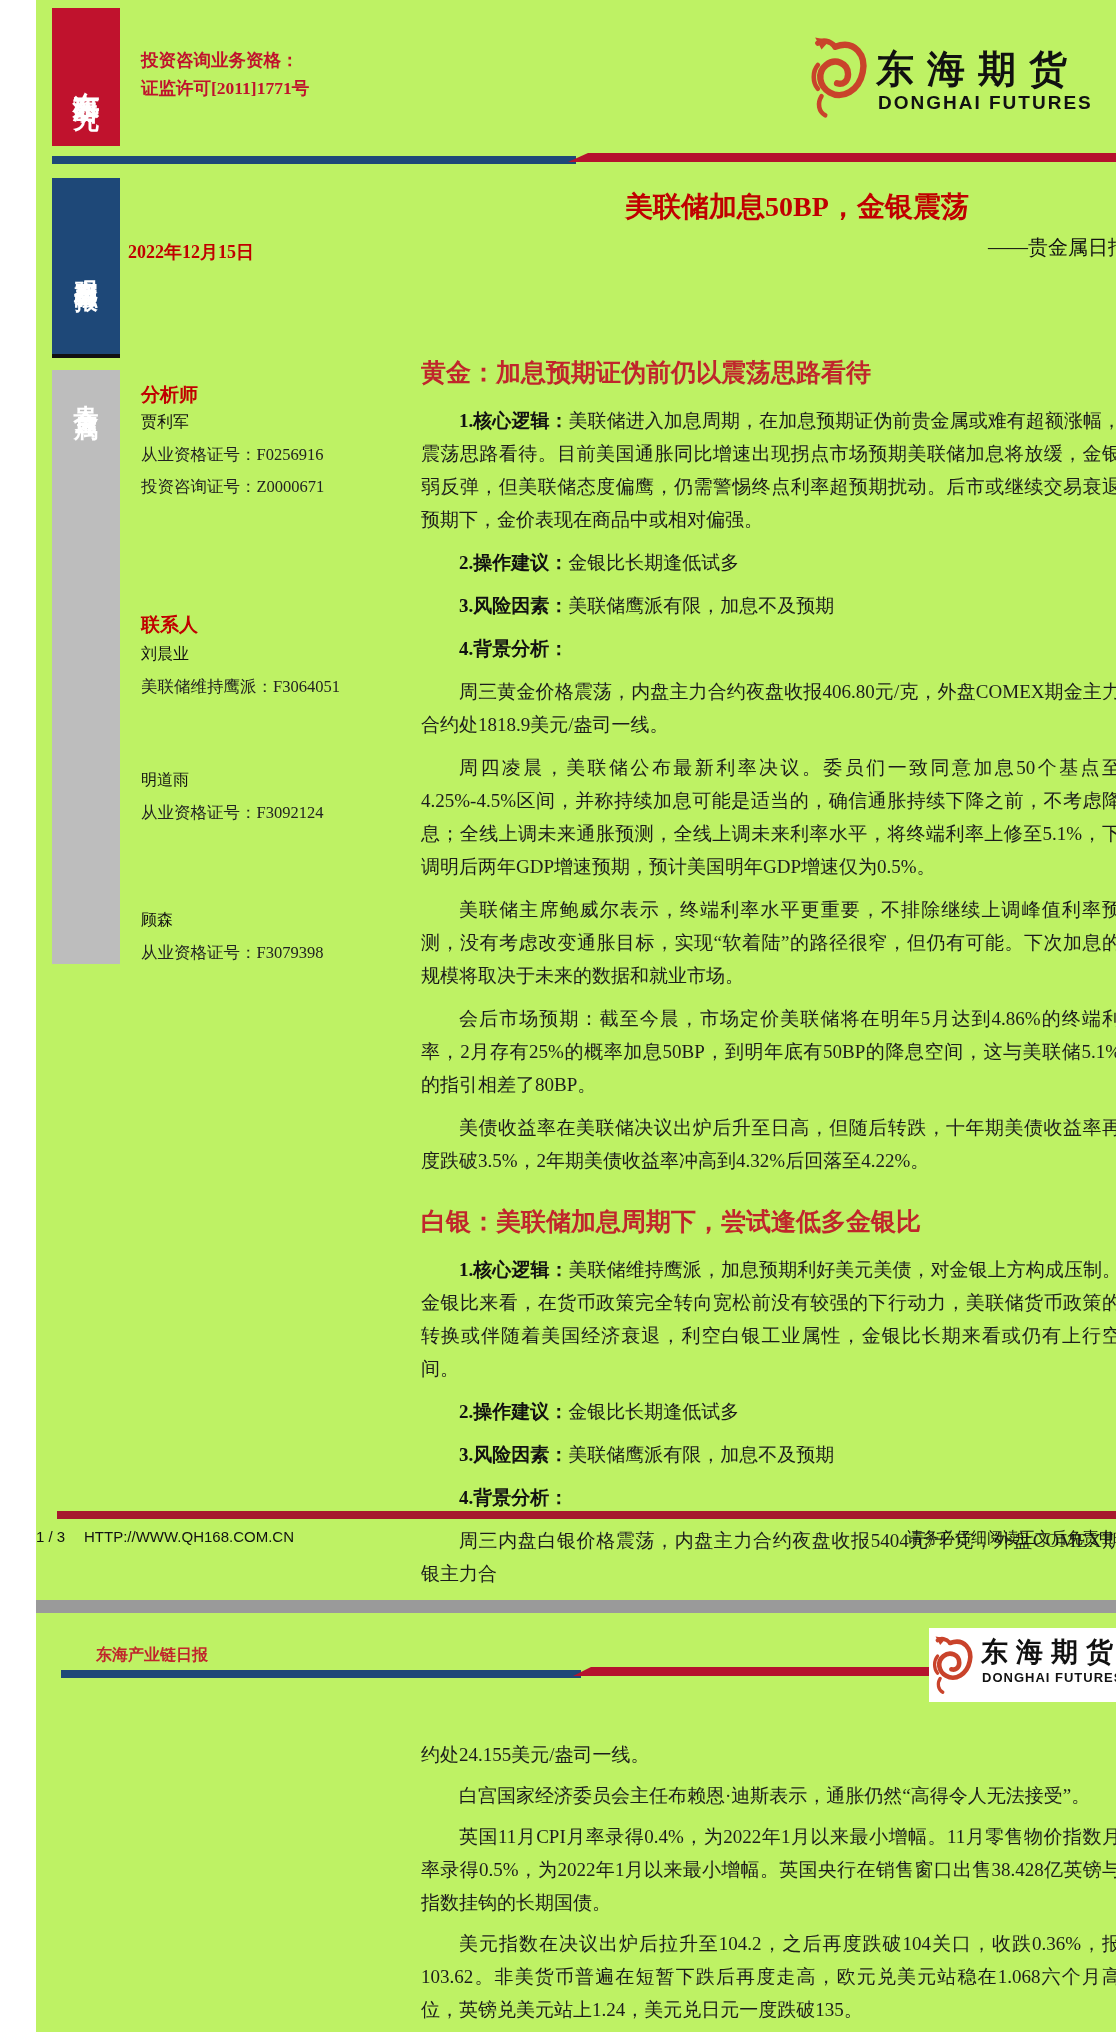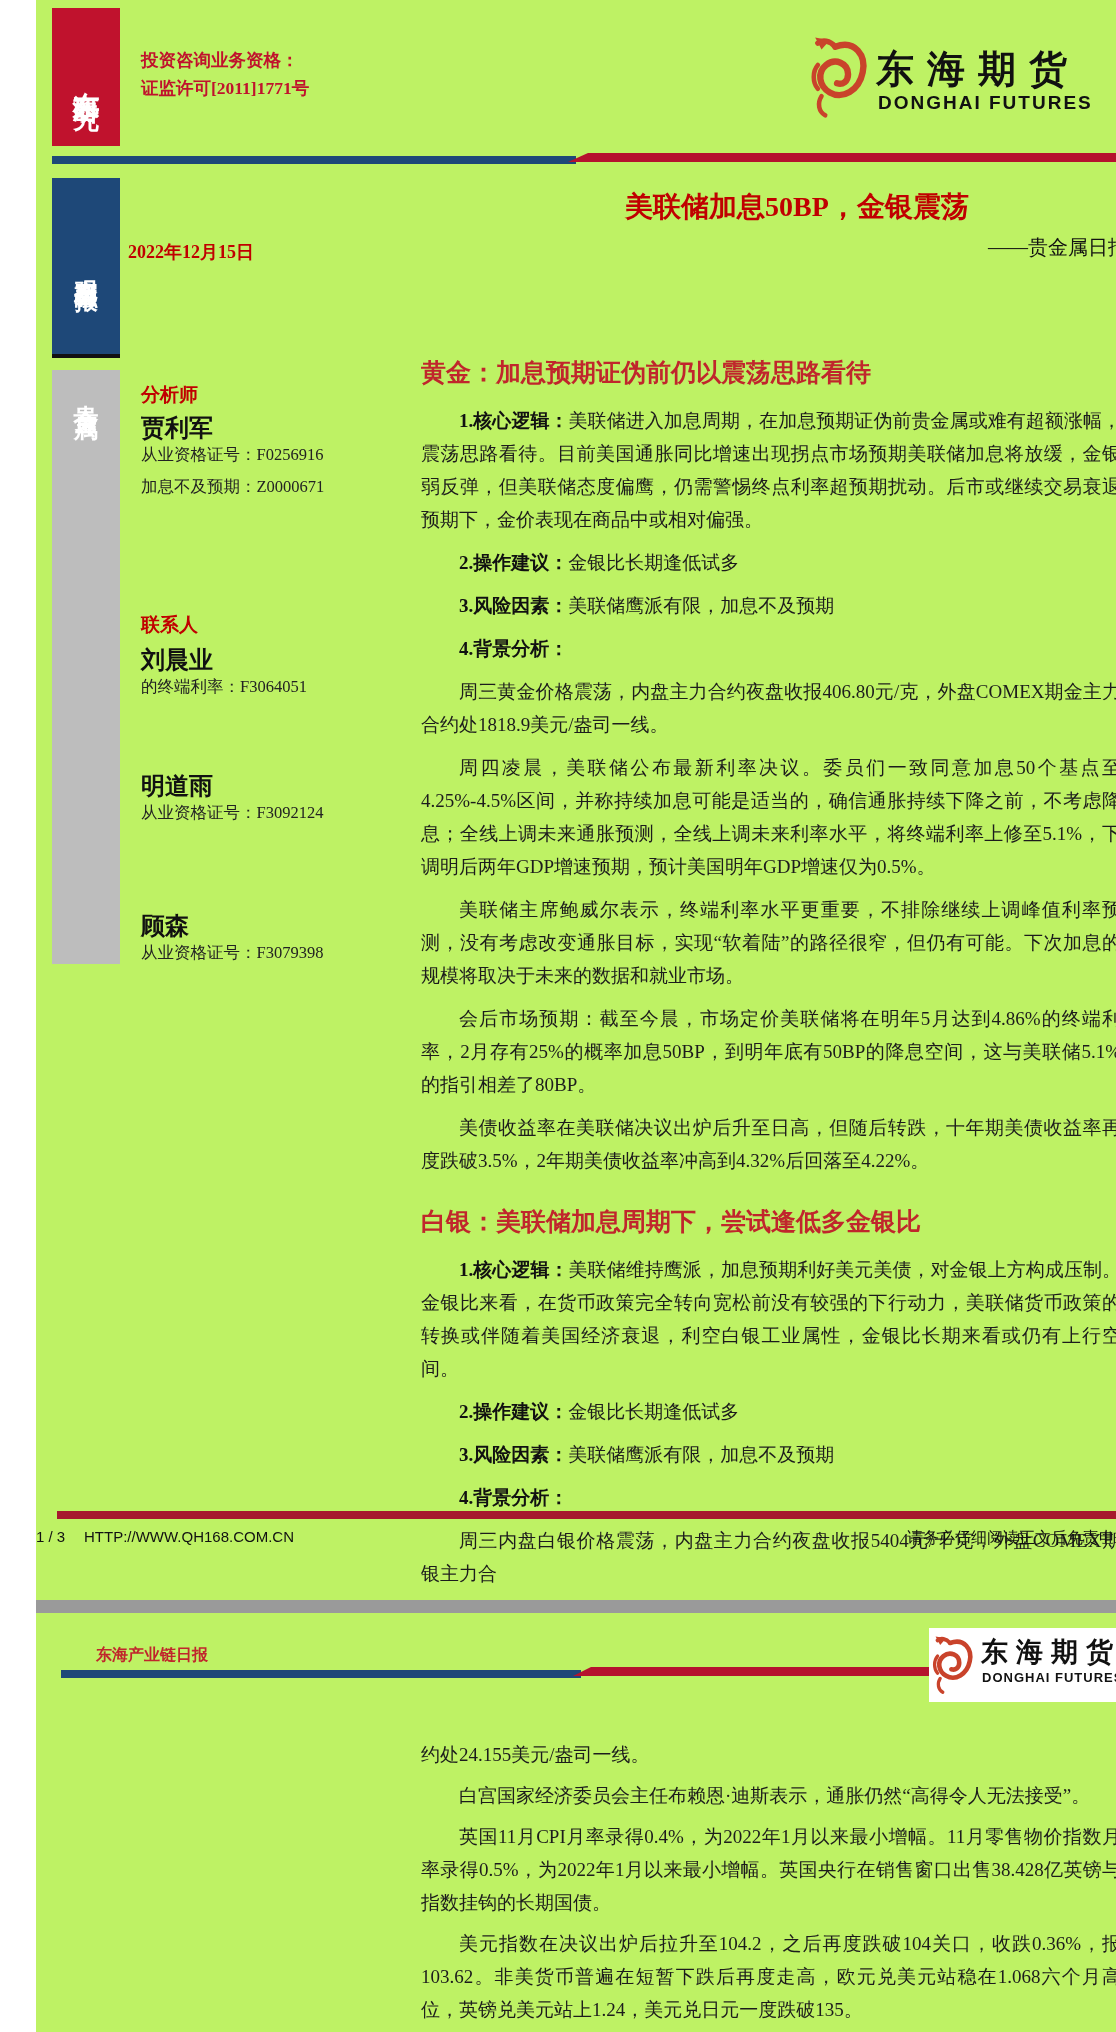--- a/index.html
+++ b/index.html
@@ -28,21 +28,21 @@
   .cat-underline{position:absolute;left:16px;top:354px;width:68px;height:4px;background:#111;}
   .date{position:absolute;left:92px;top:240px;font-size:18px;font-weight:bold;color:#c00000;}
   .title{position:absolute;left:430px;top:188px;width:662px;text-align:center;font-size:28px;font-weight:bold;color:#c00000;}
   .subtitle{position:absolute;left:385px;top:234px;width:707px;text-align:right;font-size:20px;color:#111;}
   .metal-box{position:absolute;left:16px;top:370px;width:68px;height:594px;background:#bdbdbd;}
   .metal-box .v-text{position:absolute;left:50%;transform:translateX(-50%);top:14px;font-size:25px;letter-spacing:6px;}
   
   .sidebar{position:absolute;left:105px;top:382px;width:240px;height:600px;font-size:16.5px;color:#222;}
   .sidebar div{position:absolute;left:0;white-space:nowrap;}
   .side-label{color:#c00000;font-weight:bold;font-size:19px;}
-  .side-name{font-weight:bold;font-size:24px;color:#111;}
+  .side-name{font-weight:normal;font-size:16px;color:#111;}
   .s-l1{top:0;} .s-n1{top:30px;} .s-c1{top:62px;} .s-c2{top:94px;}
   .s-l2{top:230px;} .s-n2{top:262px;} .s-c3{top:294px;}
   .s-n3{top:388px;} .s-c4{top:420px;}
   .s-n4{top:528px;} .s-c5{top:560px;}
   
   .main-col{position:absolute;left:385px;top:356px;width:700px;font-size:19px;line-height:33px;color:#1c1c1c;text-align:justify;}
   .sec-h{font-size:25px;line-height:34px;font-weight:bold;color:#c0262c;margin:0 0 14px 0;text-align:left;}
   .sec-h.silver{margin-top:28px;}
   .main-col p{margin:0 0 10px 0;text-indent:2em;}
   .item-label{font-weight:bold;color:#111;}
@@ -115,25 +115,25 @@
   <div class="subtitle">——贵金属日报</div>
 
   <div class="metal-box">
     <span class="v-text">贵金属</span>
   </div>
 
   <div class="sidebar">
     <div class="side-label s-l1">分析师</div>
     <div class="side-name  s-n1">贾利军</div>
     <div class="s-c1">从业资格证号：F0256916</div>
-    <div class="s-c2">加息不及预期：Z0000671</div>
+    <div class="s-c2">投资咨询证号：Z0000671</div>
 
     <div class="side-label s-l2">联系人</div>
     <div class="side-name  s-n2">刘晨业</div>
-    <div class="s-c3">的终端利率：F3064051</div>
+    <div class="s-c3">美联储维持鹰派：F3064051</div>
     <div class="side-name  s-n3">明道雨</div>
     <div class="s-c4">从业资格证号：F3092124</div>
     <div class="side-name  s-n4">顾森</div>
     <div class="s-c5">从业资格证号：F3079398</div>
   </div>
 
   <div class="main-col">
     <div class="sec-h">黄金：加息预期证伪前仍以震荡思路看待</div>
 
     <p><span class="item-label">1.核心逻辑：</span><span>美联储进入加息周期，在加息预期证伪前贵金属或难有超额涨幅，震荡思路看待。目前美国通胀同比增速出现拐点市场预期美联储加息将放缓，金银弱反弹，但美联储态度偏鹰，仍需警惕终点利率超预期扰动。后市或继续交易衰退预期下，金价表现在商品中或相对偏强。</span></p>

